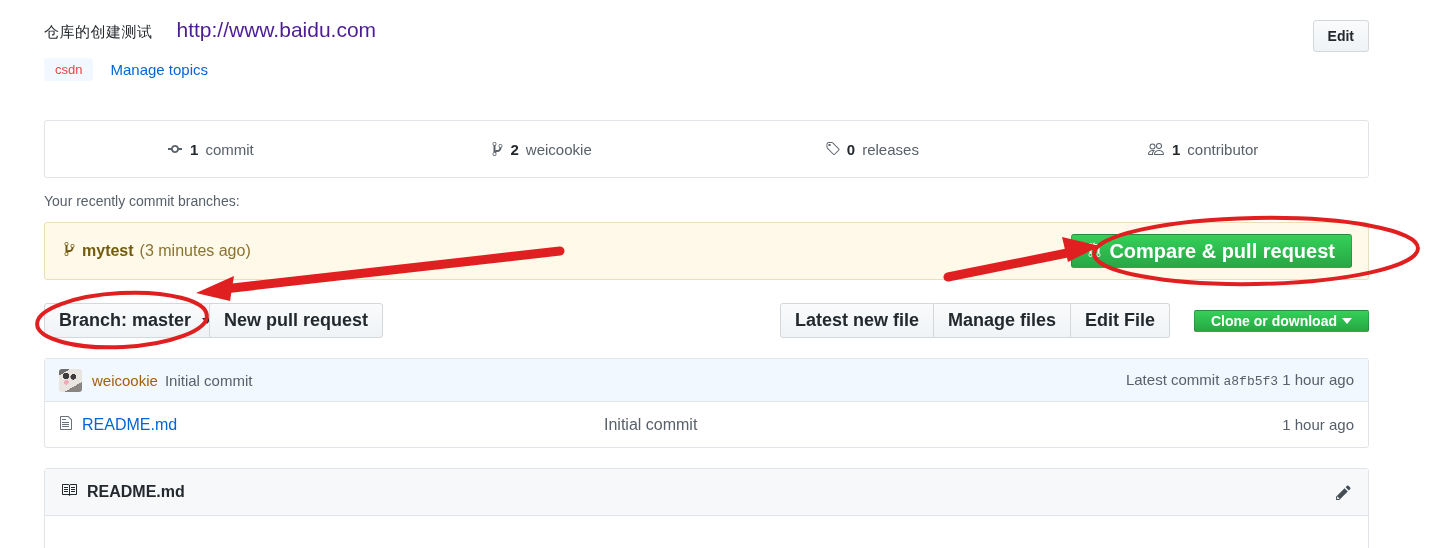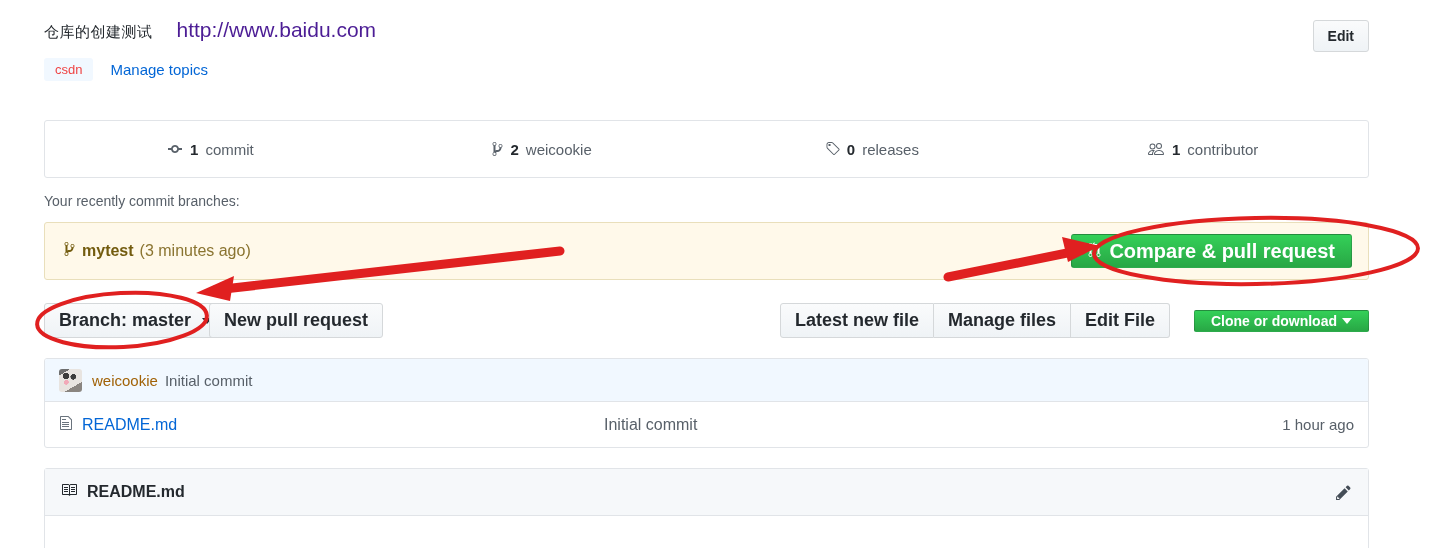--- a/index.html
+++ b/index.html
@@ -392,20 +392,25 @@
         <span class="caret white"></span>
       </button>
     </div>
   </div>
 
   <div class="file-table">
     <div class="commit-bar">
       <span class="avatar"></span>
       <span class="commit-author">weicookie</span>
       <span class="commit-msg">Initial commit</span>
+      <span class="latest-commit">
+        <span>Latest commit</span>
+        <span class="sha">a8fb5f3</span>
+        <span>1 hour ago</span>
+      </span>
     </div>
 
     <div class="file-row">
       <span class="file-name">
         <span>
           <svg width="14" height="16" viewBox="0 0 12 16" aria-hidden="true">
             <path d="M6 5H2V4h4v1zM2 8h7V7H2v1zm0 2h7V9H2v1zm0 2h7v-1H2v1zm10-7.5V14c0 .55-.45 1-1 1H1c-.55 0-1-.45-1-1V2c0-.55.45-1 1-1h7.5L12 4.5zM11 5L8 2H1v12h10V5z"></path>
           </svg>
         </span>
         <span>README.md</span>

